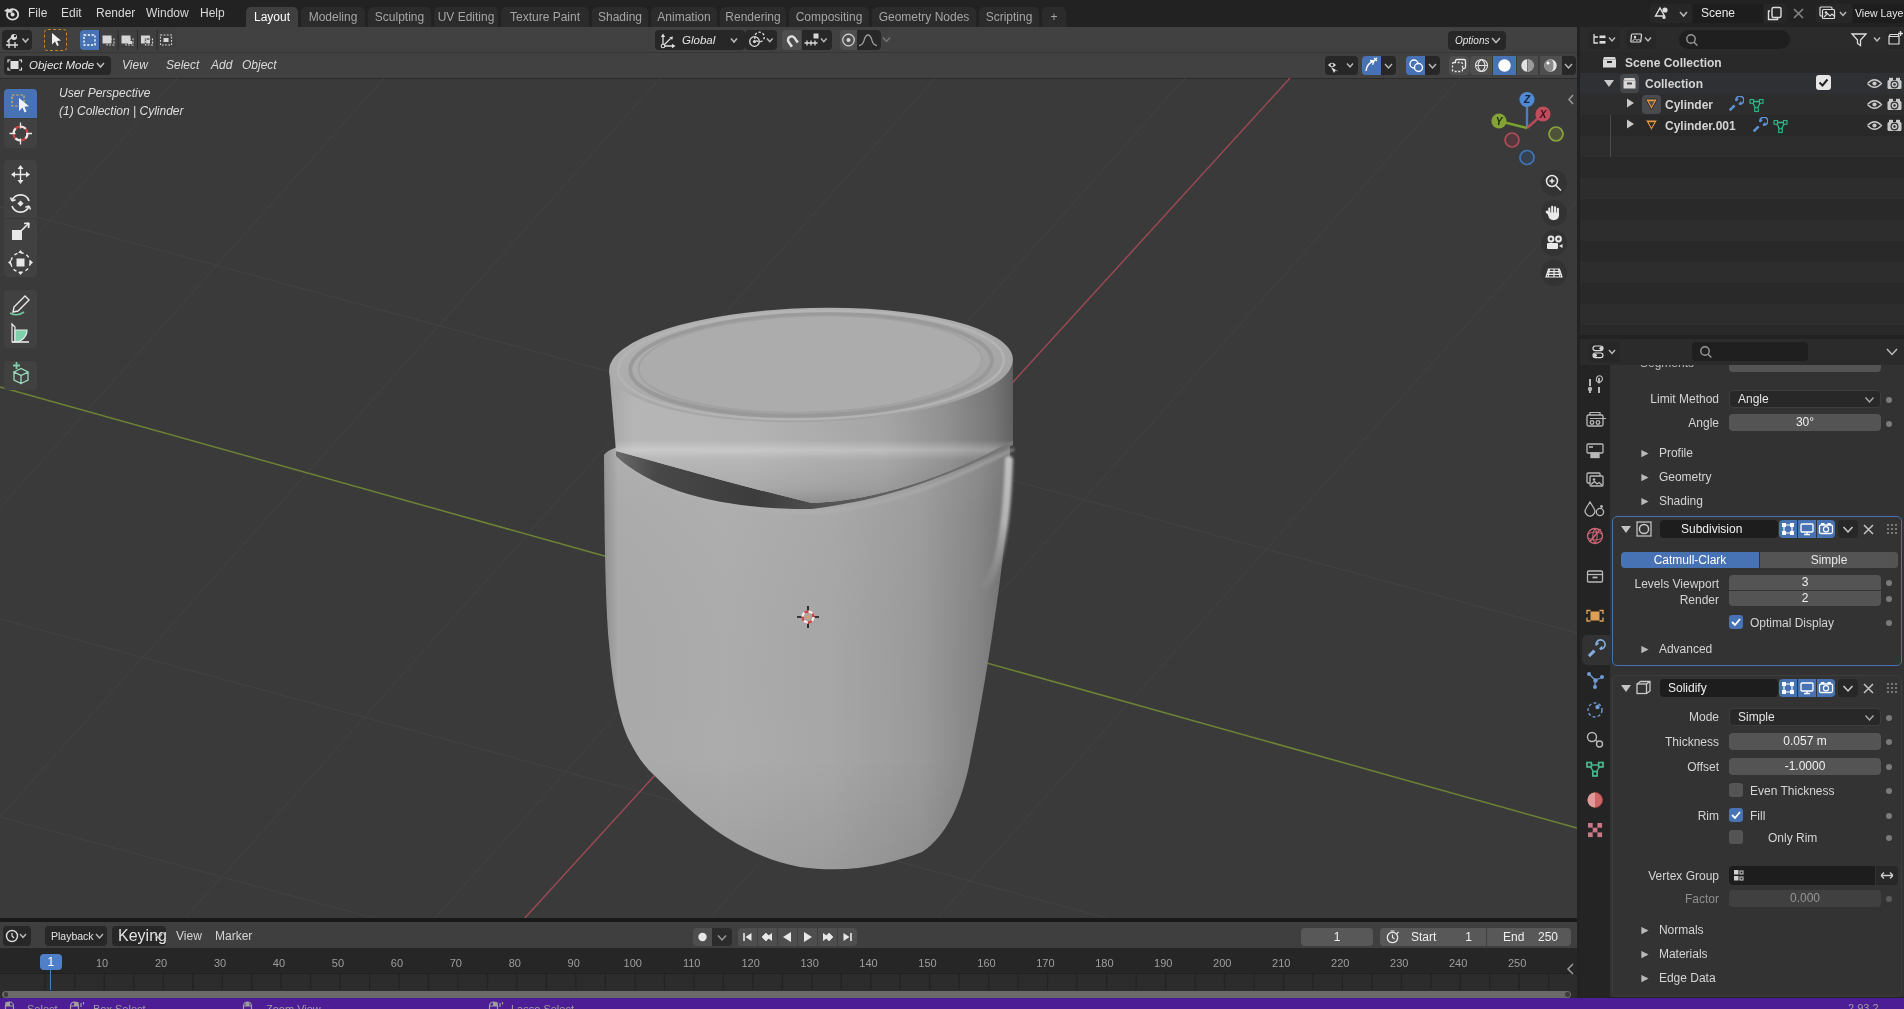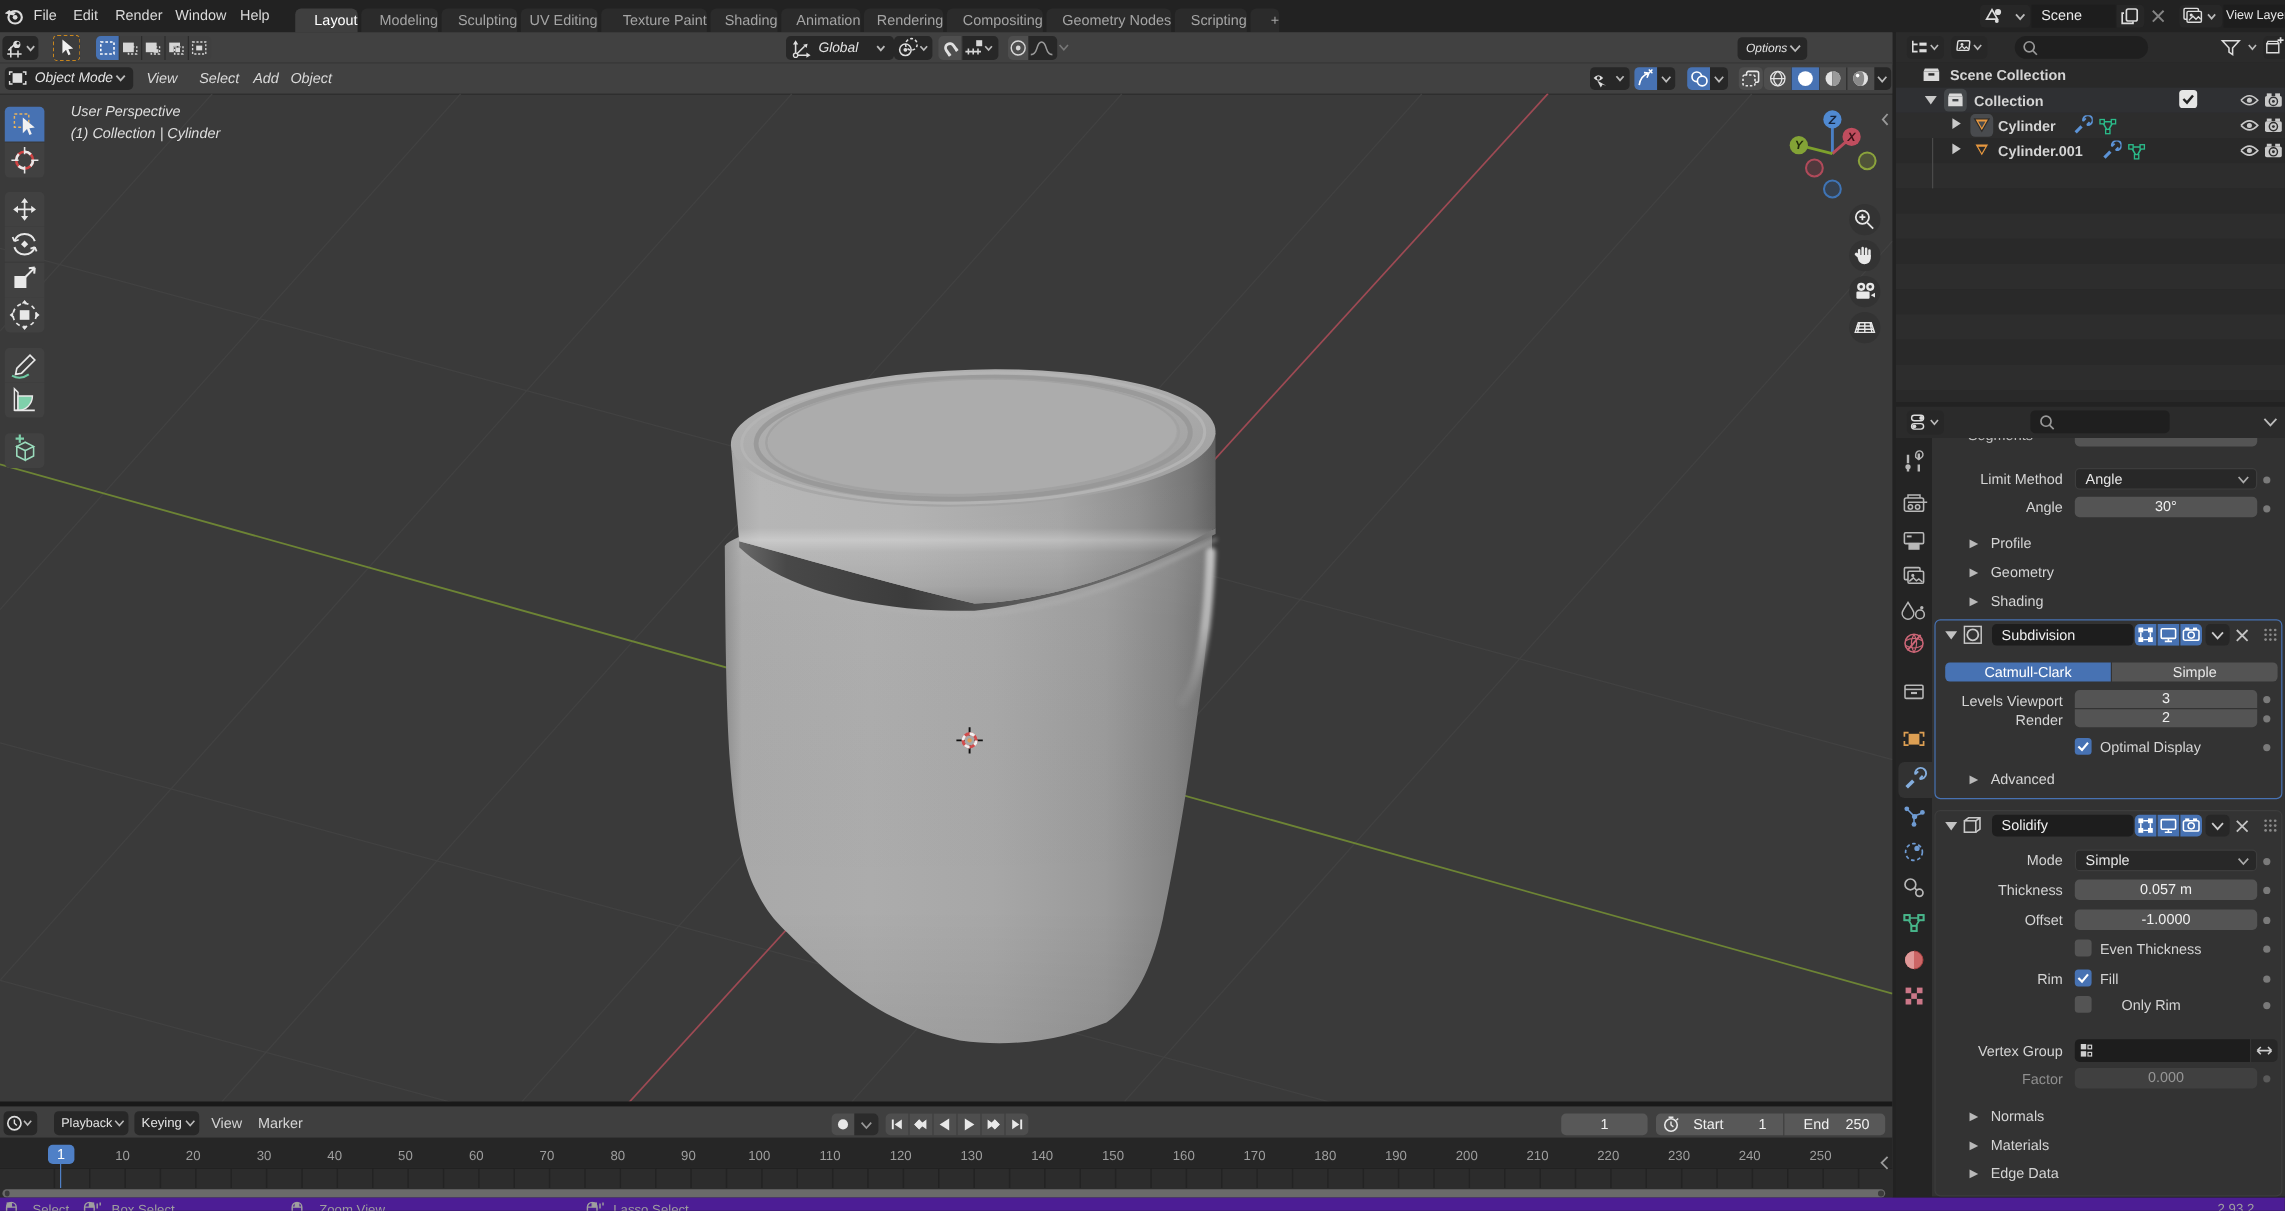--- a/index.html
+++ b/index.html
@@ -1,20 +1,20 @@
 <!DOCTYPE html>
 <html><head>
 <meta charset="utf-8">
 <style>
 * { margin:0; padding:0; box-sizing:border-box; }
 html,body { width:1904px; height:1009px; overflow:hidden; background:#222; font-family:"Liberation Sans", sans-serif; font-size:12px; color:#d8d8d8; }
 .abs { position:absolute; }
 #topbar { position:absolute; left:0; top:0; width:1904px; height:27px; background:#222222; }
 .menu { position:absolute; top:0; height:27px; line-height:27px; color:#dadada; }
-.wtab { position:absolute; top:7px; height:20px; line-height:20px; border-radius:5px 5px 0 0; background:#2b2b2b; color:#a5a5a5; text-align:right; }
+.wtab { position:absolute; top:7px; height:20px; line-height:20px; border-radius:5px 5px 0 0; background:#2b2b2b; color:#a5a5a5; text-align:center; }
 .wtab.act { background:#3f3f3f; color:#ffffff; }
 #vparea { position:absolute; left:0; top:27px; width:1577px; height:891px; background:#3a3a3a;font-style:italic; }
 #row2 { position:absolute; left:0; top:0; width:1577px; height:26px; background:#414141; border-bottom:1px solid #363636; }
 #row3 { position:absolute; left:0; top:26px; width:1577px; height:25px; background:#414141; box-shadow:0 1px 0 rgba(0,0,0,0.25); }
 .dwid { position:absolute; background:#272727; border-radius:4px; color:#e3e3e3; }
 #vp { position:absolute; left:0; top:51px; width:1577px; height:840px; }
 #toolbar { position:absolute; left:4px; top:0; width:33px; }
 .tbtn { position:absolute; left:0; width:33px; height:29px; background:#414141; }
 .tbtn.act { background:#4772b3; }
 #outliner { position:absolute; left:1580px; top:27px; width:324px; height:308px; background:#2b2b2b;font-weight:bold; }
@@ -720,21 +720,21 @@
   <div class="lbl" style="left:59px;top:155px;color:#b9b9b9">►<span style="margin-left:8px;color:#d4d4d4">Shading</span></div>
 
   <div class="abs" style="left:32px;top:177px;width:290px;height:150px;border:1px solid #4772b3;border-radius:5px;background:#333333"></div>
   <svg class="abs" style="left:40px;top:184px" width="12" height="12" viewBox="0 0 12 12">
       <path d="M 1 3 h 10 l -5 7 z" fill="#c3c3c3"></path>
     </svg>
   <svg class="abs" style="left:55px;top:181px" width="18" height="18" viewBox="0 0 18 18">
     <rect x="2" y="2" width="14" height="14" fill="none" stroke="#c9c9c9" stroke-width="1.2"></rect>
     <circle cx="9" cy="9" r="4.6" fill="none" stroke="#c9c9c9" stroke-width="1.5"></circle>
   </svg>
-  <div class="abs" style="left:80px;top:181px;width:118px;height:18px;background:#1d1d1d;border-radius:4px;line-height:18px;padding-left:8px;color:#efefef">Subdivision</div>
+  <div class="abs" style="left:80px;top:181px;width:118px;height:18px;background:#1d1d1d;border-radius:4px;line-height:18px;padding-left:21px;color:#efefef">Subdivision</div>
   <div class="abs" style="left:199px;top:181px;width:18px;height:18px;background:#4772b3;border-radius:4px 0 0 4px">
     <svg width="18" height="18" viewBox="0 0 18 18">
       <rect x="3" y="3" width="4" height="4" fill="#fff"></rect>
         <rect x="11" y="3" width="4" height="4" fill="#fff"></rect>
         <rect x="3" y="11" width="4" height="4" fill="#fff"></rect>
         <rect x="11" y="11" width="4" height="4" fill="#fff"></rect>
       <path d="M 7 5 h 4 M 5 7 v 4 M 13 7 v 4 M 7 13 h 4" stroke="#fff" stroke-width="1.2"></path>
     </svg>
   </div>
   <div class="abs" style="left:218px;top:181px;width:18px;height:18px;background:#4772b3">
@@ -897,21 +897,21 @@
       <circle cx="9" cy="10" r="5.5" fill="none" stroke="#ddd" stroke-width="1.4"></circle>
       <path d="M 9 7 v 3 l 2 2" stroke="#ddd" stroke-width="1.2" fill="none"></path>
       <path d="M 17 8 l 3 3.5 l 3 -3.5" fill="none" stroke="#bbb" stroke-width="1.4"></path>
     </svg>
   </div>
   <div class="dwid" style="left:45px;top:8px;width:62px;height:20px;line-height:20px;padding-left:6px;font-size:10.5px">Playback
     <svg class="abs" style="right:3px;top:7px" width="9" height="8" viewBox="0 0 9 8">
         <path d="M 1 1 l 3.5 4 l 3.5 -4" fill="none" stroke="#bbb" stroke-width="1.3"></path>
       </svg>
   </div>
-  <div class="dwid" style="left:112px;top:8px;width:54px;height:20px;line-height:20px;padding-left:6px;font-size:11px">Keying
+  <div class="dwid" style="left:112px;top:8px;width:54px;height:20px;line-height:20px;padding-left:6px;font-size:16px">Keying
     <svg class="abs" style="right:3px;top:7px" width="9" height="8" viewBox="0 0 9 8">
         <path d="M 1 1 l 3.5 4 l 3.5 -4" fill="none" stroke="#bbb" stroke-width="1.3"></path>
       </svg>
   </div>
   <div class="lbl" style="left:176px;top:8px;height:20px;line-height:20px">View</div>
   <div class="lbl" style="left:215px;top:8px;height:20px;line-height:20px">Marker</div>
   <div class="pbtn" style="left:693px;top:10px;width:19px;height:18px;border-radius:4px 0 0 4px">
     <svg width="19" height="18" viewBox="0 0 19 18">
         <circle cx="9.5" cy="9" r="4.2" fill="#e8e8e8"></circle>
       </svg>

